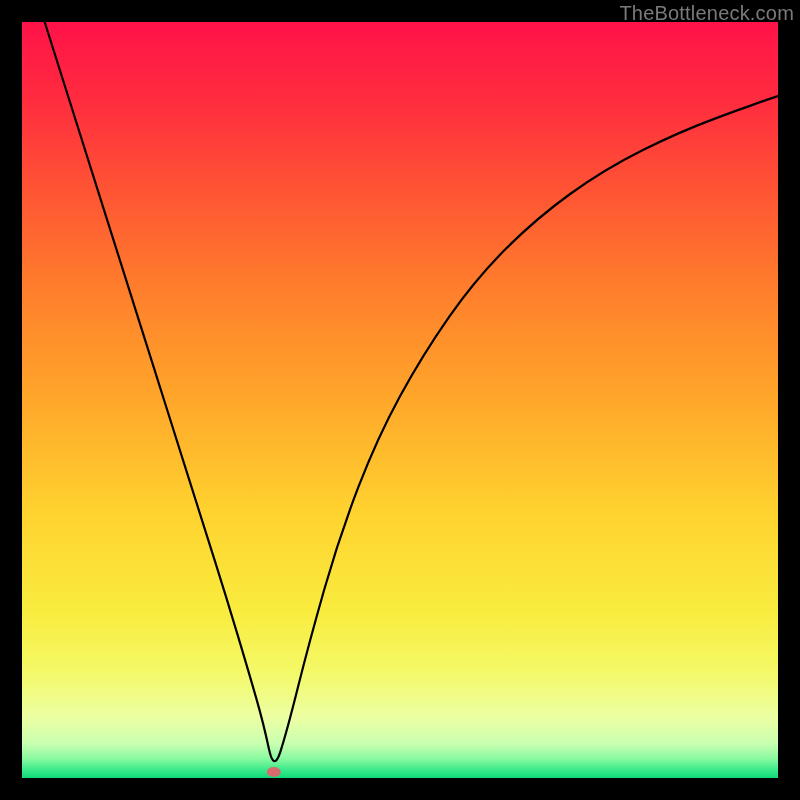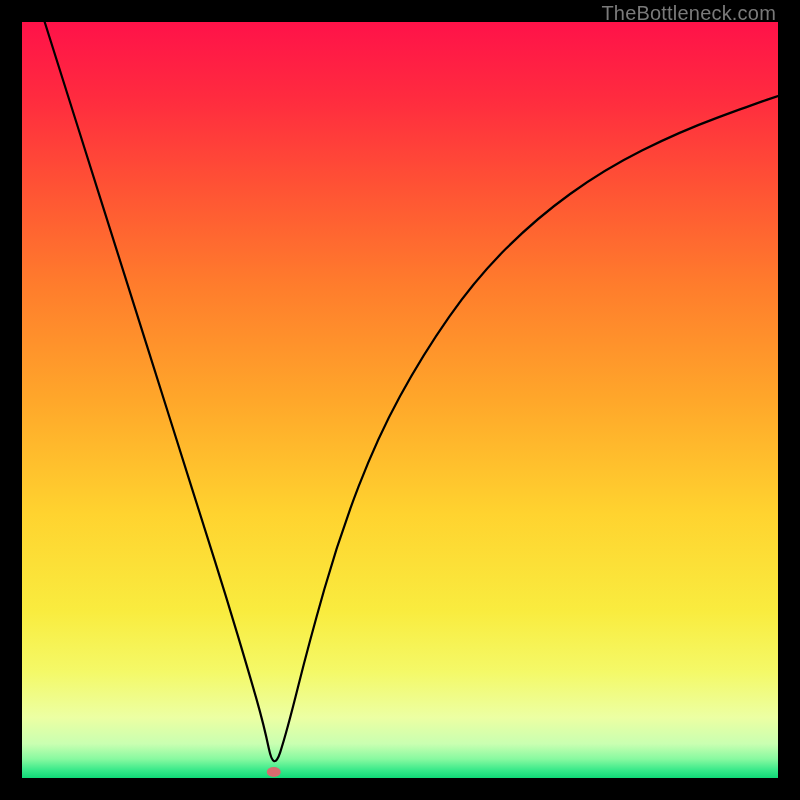--- a/index.html
+++ b/index.html
@@ -22,21 +22,21 @@
   .plot {
     position: absolute;
     left: 0;
     top: 0;
     width: 756px;
     height: 756px;
   }
   .watermark {
     position: absolute;
     top: 2px;
-    right: 24px;
+    right: 6px;
     color: #7a7a7a;
     font-size: 20px;
     font-weight: 500;
     letter-spacing: 0.2px;
     user-select: none;
   }
 </style>
 </head>
 <body>
 

